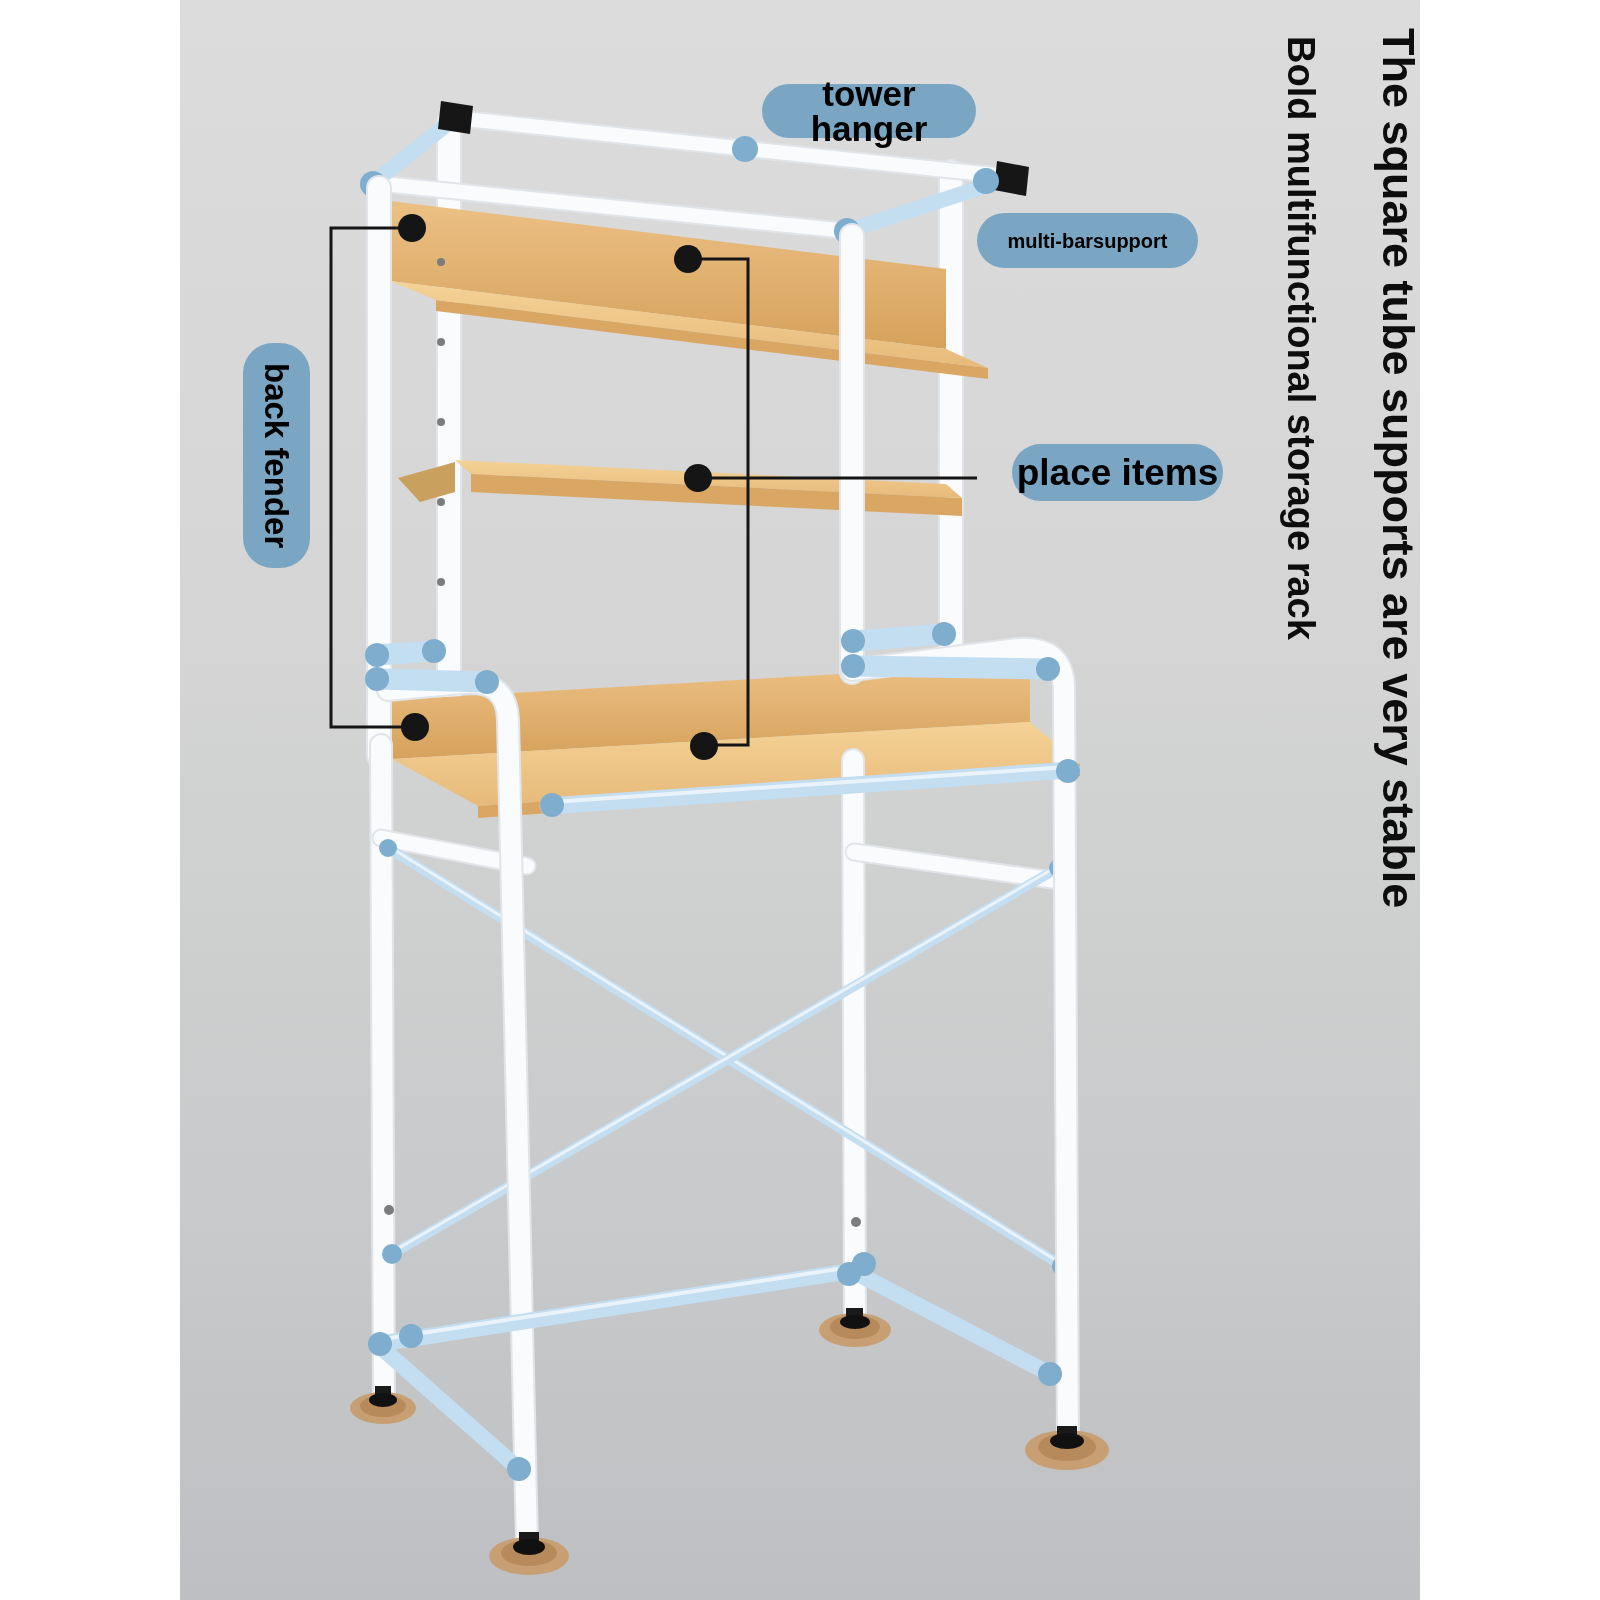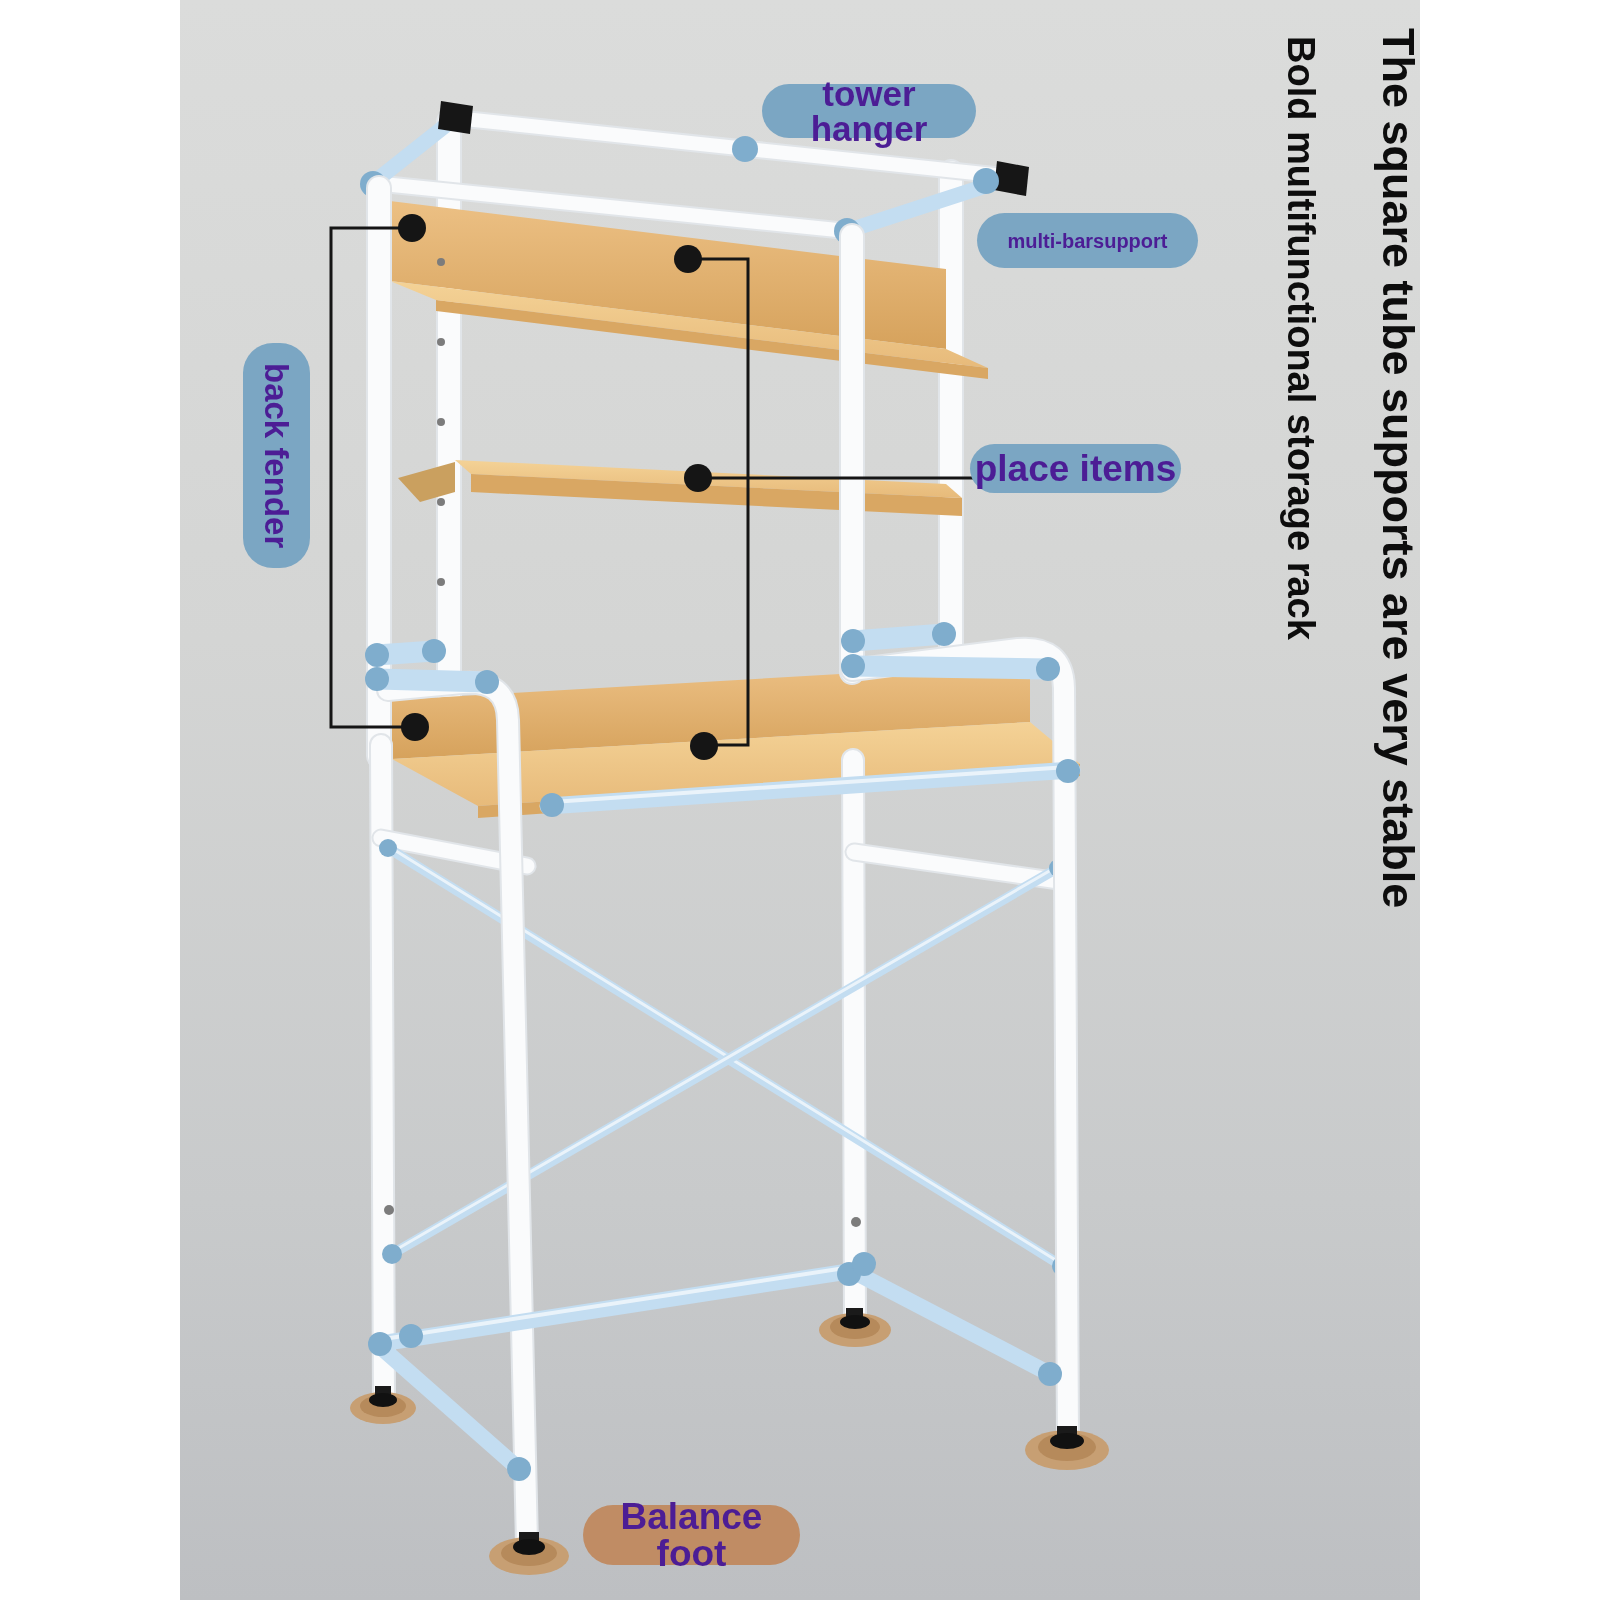--- a/index.html
+++ b/index.html
@@ -21,30 +21,30 @@
   .blue-sheen{stroke:#ffffff; fill:none; stroke-linecap:round; opacity:.65;}
   .joint{fill:var(--joint_blue);}
   .cap{fill:#161616;}
   .screw{fill:#7c7c7c;}
   .callout-line{stroke:var(--line_black); stroke-width:3; fill:none;}
   .callout-dot{fill:var(--line_black);}
 
   
   .pill{
     position:absolute; display:flex; align-items:center; justify-content:center;
-    color:#4c1d95; font-weight:bold; text-align:center; line-height:1;
+    color:#000000; font-weight:bold; text-align:center; line-height:1;
     background:var(--label_blue); letter-spacing:0;
   }
   .pill.brown{background:var(--label_brown);}
   .pill.vertical{writing-mode:vertical-rl; text-orientation:mixed;}
 
   #pill-tower   {left:762px; top:84px;  width:214px; height:54px; font-size:35px; border-radius:28px;}
   #pill-multibar{left:977px; top:213px; width:221px; height:55px; font-size:20px; border-radius:28px;}
   #pill-fender  {left:243px; top:343px; width:67px;  height:225px;font-size:33px; border-radius:30px;}
-  #pill-place   {left:970px; top:444px; width:211px; height:49px; font-size:37px; border-radius:30px;}
+  #pill-place   {left:1012px; top:444px; width:211px; height:57px; font-size:37px; border-radius:30px;}
   #pill-xrod    {left:556px; top:1114px;width:212px; height:58px; font-size:34px; border-radius:28px;}
   #pill-balance {left:583px; top:1505px;width:217px; height:60px; font-size:37px; border-radius:30px;}
 
   
   .vtext{
     position:absolute; white-space:nowrap; color:var(--text_black); font-weight:bold;
     transform:rotate(90deg); transform-origin:0 0; line-height:1.05;
   }
   #vtext1{left:1422px; top:28px; font-size:45px;}
   #vtext2{left:1320px; top:36px; font-size:38px;}
@@ -228,17 +228,16 @@
       <circle class="callout-dot" cx="688" cy="259" r="14"></circle>
       <circle class="callout-dot" cx="698" cy="478" r="14"></circle>
       <circle class="callout-dot" cx="704" cy="746" r="14"></circle>
     </g>
   </svg>
 
   <div class="pill" id="pill-tower">tower hanger</div>
   <div class="pill" id="pill-multibar">multi-barsupport</div>
   <div class="pill vertical" id="pill-fender">back fender</div>
   <div class="pill" id="pill-place">place items</div>
-  <div class="pill brown" id="pill-balance">Balance foot</div>
 
   <div class="vtext" id="vtext1">The square tube supports are very stable</div>
   <div class="vtext" id="vtext2">Bold multifunctional storage rack</div>
 </div>
 
 </body></html>

